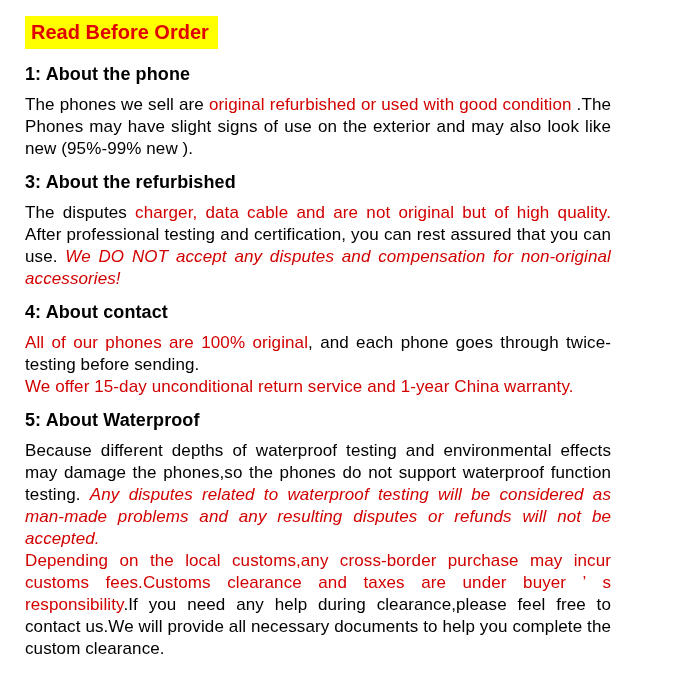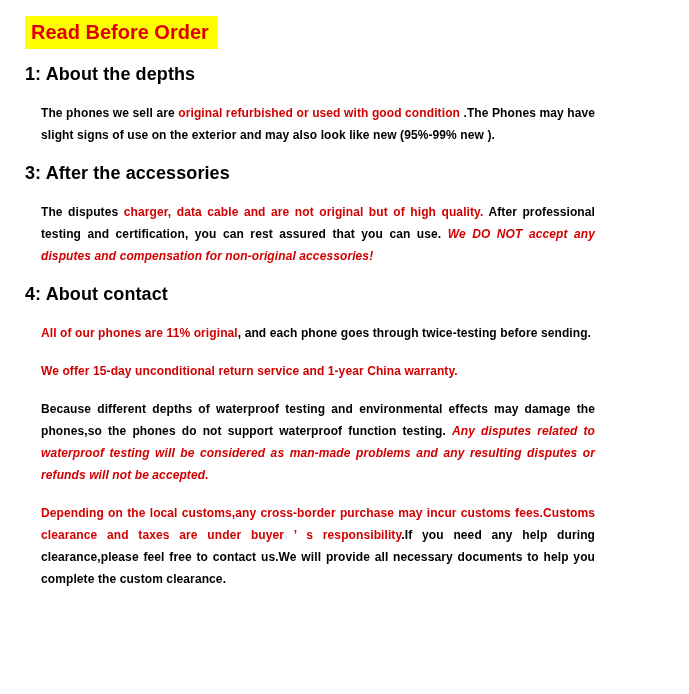--- a/index.html
+++ b/index.html
@@ -35,55 +35,56 @@
   }
   .heading {
     margin: 11px 0 8px 0;
     font-size: 18px;
     font-weight: 700;
     line-height: 23px;
     color: var(--text-black, #000000);
     letter-spacing: 0.1px;
   }
   .body-para {
-    margin: 16px;
-    font-size: 12px;
-    font-weight: 700;
+    margin: 0;
+    font-size: 17px;
+    font-weight: 400;
     line-height: 22px;
     text-align: justify;
     color: var(--text-black, #000000);
     letter-spacing: 0.1px;
   }
   .seg-black { color: var(--text-black, #000000); }
   .seg-red { color: var(--body-red, #d20000); }
   .seg-italic { font-style: italic; }
 </style>
 </head>
 <body>
 
 <main class="doc">
   <div class="title-row">
     <span class="title-mark">Read Before Order</span>
   </div>
   <div id="sections">
       <section>
-        <h2 class="heading">1: About the depths</h2>
+        <h2 class="heading">1: About the phone</h2>
         <p class="body-para"><span class="seg-black">The phones we sell are </span><span class="seg-red">original refurbished or used with good condition </span><span class="seg-black">.The Phones may have slight signs of use on the exterior and may also look like new (95%-99% new ).</span></p>
       </section>
       <section>
       </section>
       <section>
-        <h2 class="heading">3: After the accessories</h2>
+        <h2 class="heading">3: About the refurbished</h2>
         <p class="body-para"><span class="seg-black">The disputes </span><span class="seg-red">charger, data cable and are not original but of high quality.</span><span class="seg-black"> After professional testing and certification, you can rest assured that you can use. </span><span class="seg-red seg-italic">We DO NOT accept any disputes and compensation for non-original accessories!</span></p>
       </section>
       <section>
         <h2 class="heading">4: About contact</h2>
-        <p class="body-para"><span class="seg-red">All of our phones are 11% original</span><span class="seg-black">, and each phone goes through twice-testing before sending.</span></p>
+        <p class="body-para"><span class="seg-red">All of our phones are 100% original</span><span class="seg-black">, and each phone goes through twice-testing before sending.</span></p>
         <p class="body-para"><span class="seg-red">We offer 15-day unconditional return service and 1-year China warranty.</span></p>
       </section>
       <section>
+        <h2 class="heading">5: About Waterproof</h2>
         <p class="body-para"><span class="seg-black">Because different depths of waterproof testing and environmental effects may damage the phones,so the phones do not support waterproof function testing. </span><span class="seg-red seg-italic">Any disputes related to waterproof testing will be considered as man-made problems and any resulting disputes or refunds will not be accepted.</span></p>
       </section>
       <section>
         <p class="body-para"><span class="seg-red">Depending on the local customs,any cross-border purchase may incur customs fees.Customs clearance and taxes are under buyer ’ s responsibility</span><span class="seg-black">.If you need any help during clearance,please feel free to contact us.We will provide all necessary documents to help you complete the custom clearance.</span></p>
       </section>
     </div>
 </main>
 
 </body></html>

